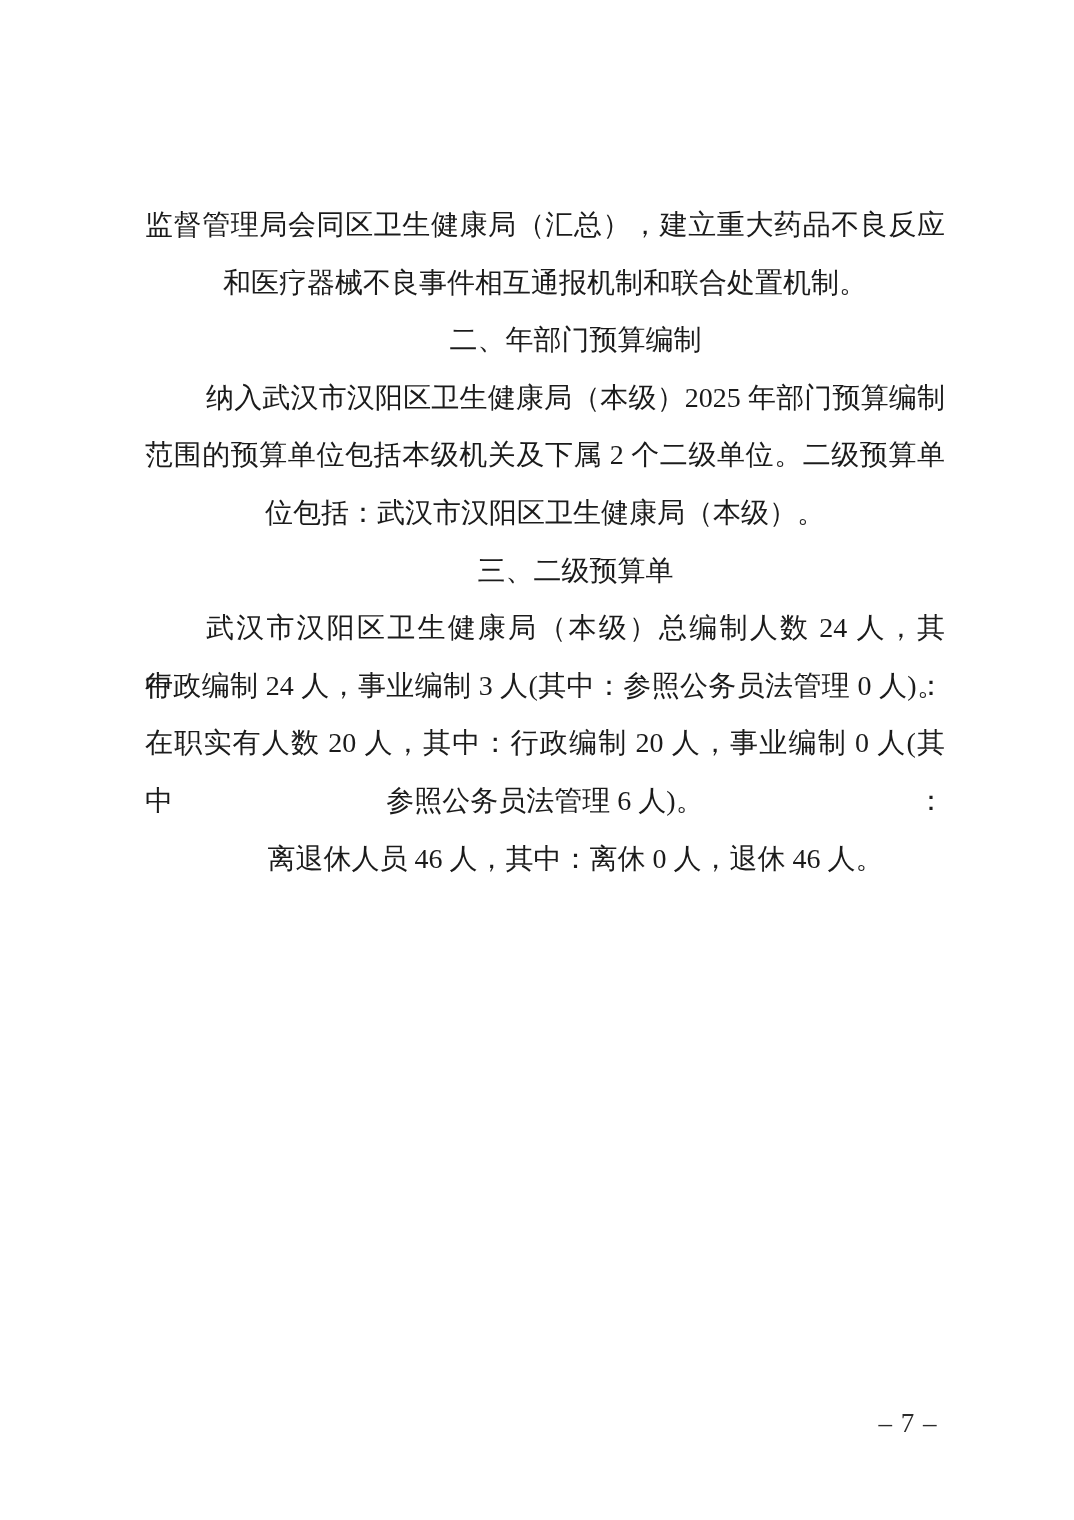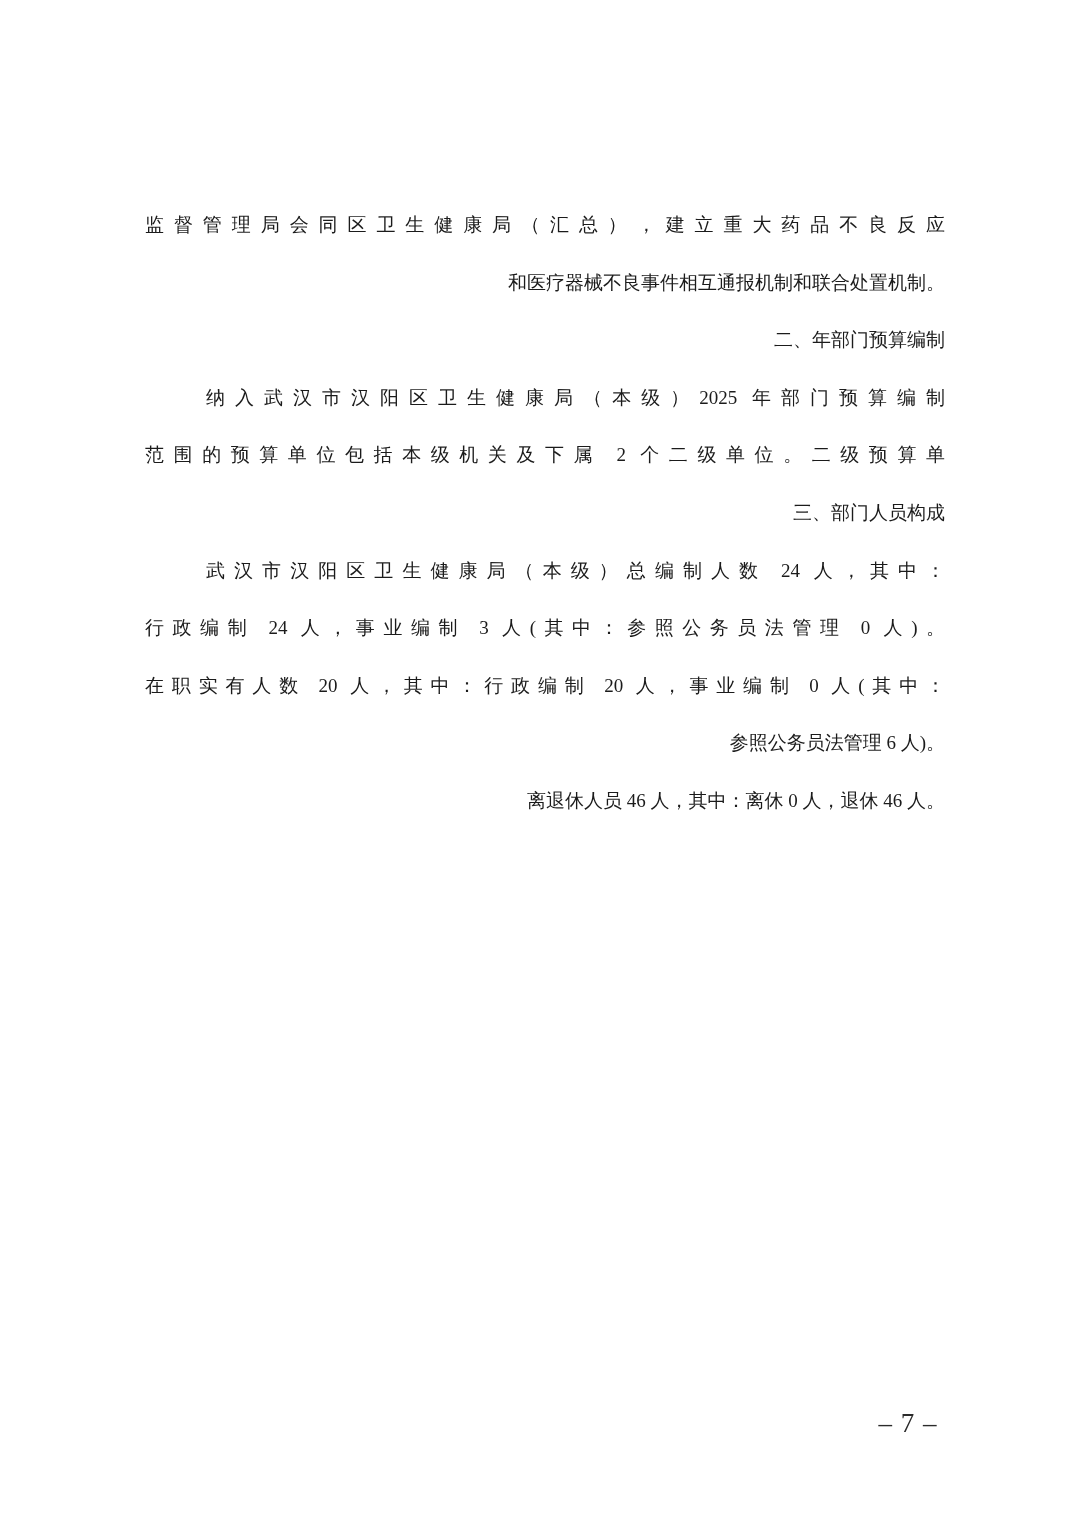--- a/index.html
+++ b/index.html
@@ -13,28 +13,28 @@
     height: 1520px;
     background: #ffffff;
     font-family: "Liberation Serif", "DejaVu Serif", serif;
     overflow: hidden;
   }
   .doc-body {
     position: absolute;
     left: 145px;
     top: 196px;
     width: 800px;
-    font-size: 19px;
+    font-size: 28px;
     line-height: 57.6px;
     color: #1b1b1b;
     font-weight: 400;
   }
   .line {
     height: 57.6px;
-    text-align: right;
+    text-align: center;
     text-justify: inter-character;
   }
   .line.fill {
     text-align: justify;
     text-align-last: justify;
   }
   .line.indent {
     text-indent: 61px;
   }
   .page-number {
@@ -51,21 +51,22 @@
 </head>
 <body>
 
 <div class="page">
   <div class="doc-body">
     <div class="line fill">监督管理局会同区卫生健康局（汇总），建立重大药品不良反应</div>
     <div class="line">和医疗器械不良事件相互通报机制和联合处置机制。</div>
     <div class="line indent">二、年部门预算编制</div>
     <div class="line indent fill">纳入武汉市汉阳区卫生健康局（本级）2025 年部门预算编制</div>
     <div class="line fill">范围的预算单位包括本级机关及下属 2 个二级单位。二级预算单</div>
-    <div class="line indent">三、部门人员构成</div>
+    <div class="line">位包括：武汉市汉阳区卫生健康局（本级）。</div>
+    <div class="line indent">三、二级预算单</div>
     <div class="line indent fill">武汉市汉阳区卫生健康局（本级）总编制人数 24 人，其中：</div>
     <div class="line fill">行政编制 24 人，事业编制 3 人(其中：参照公务员法管理 0 人)。</div>
     <div class="line fill">在职实有人数 20 人，其中：行政编制 20 人，事业编制 0 人(其中：</div>
     <div class="line">参照公务员法管理 6 人)。</div>
     <div class="line indent">离退休人员 46 人，其中：离休 0 人，退休 46 人。</div>
   </div>
   <div class="page-number">– 7 –</div>
 </div>
 
 </body></html>

